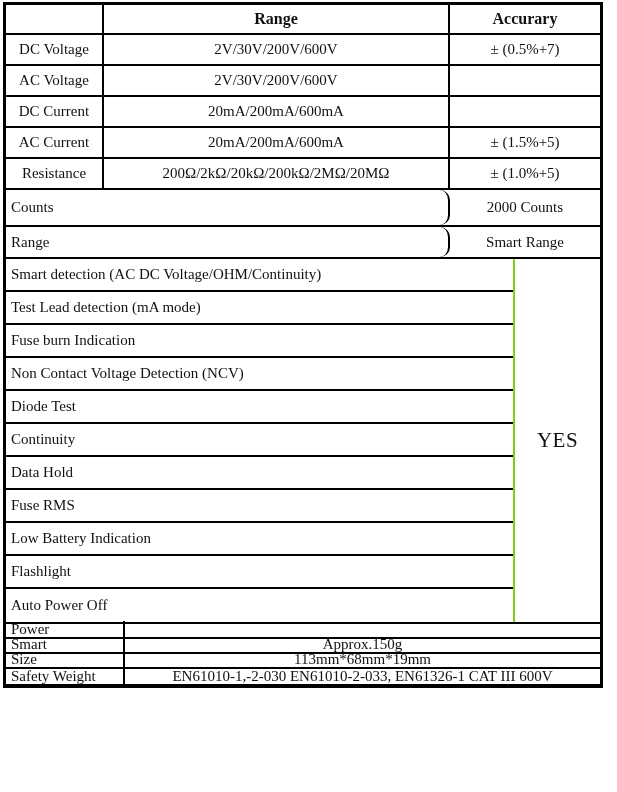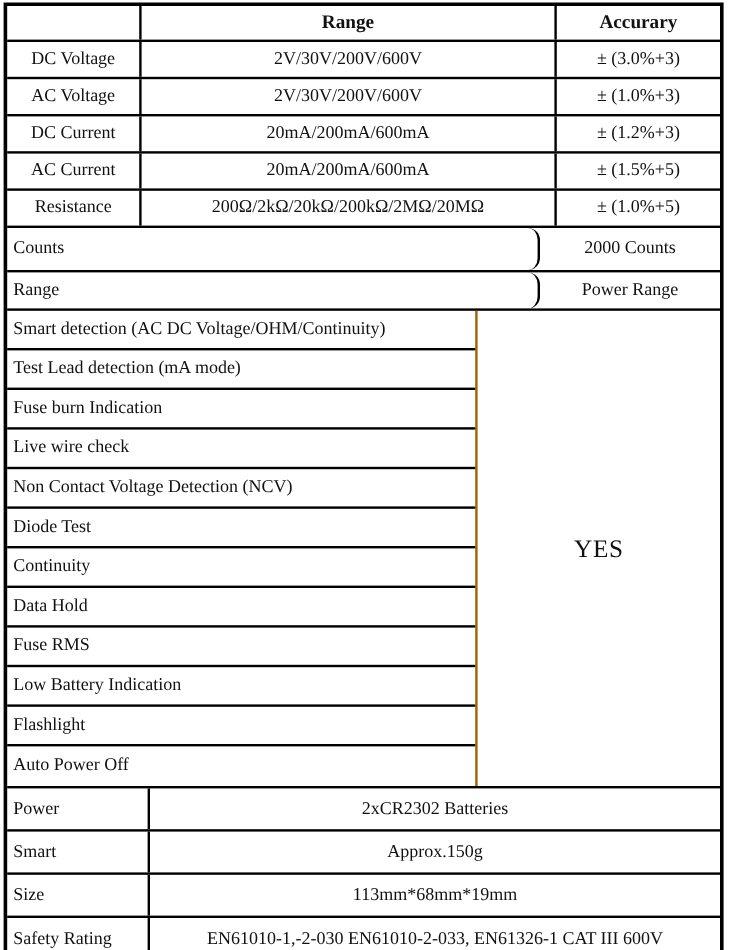--- a/index.html
+++ b/index.html
@@ -15,30 +15,30 @@
   .row{display:flex;box-sizing:border-box;border-bottom:2px solid #000;}
   .row.nob{border-bottom:none;}
   .cell{
     display:flex;align-items:center;box-sizing:border-box;
     font-size:15px;line-height:1.1;white-space:nowrap;overflow:hidden;
   }
   .vline{border-right:2px solid #000;}
   .center{justify-content:center;text-align:center;}
   .left{justify-content:flex-start;padding-left:5px;}
   .bold{font-weight:bold;font-size:16px;}
-  .c1{width:112px;}
+  .c1{width:98px;}
   .c2{width:346px;}
   .c3{flex:1;}
   .wide{width:444px;border-radius:10px;}
   .d1{width:119px;}
   .dval{flex:1;}
   .h30{height:30px;} .h31{height:31px;} .h32{height:32px;}
-  .h33{height:36px;} .h37{height:37px;}
+  .h33{height:15px;align-items:flex-end;} .h37{height:37px;}
   .fsec{display:flex;box-sizing:border-box;border-bottom:2px solid #000;}
-  .fcol{width:392px;box-sizing:border-box;border-right:2px solid #a16207;font-family:Liberation Serif, serif;}
+  .fcol{width:509px;box-sizing:border-box;border-right:2px solid #84cc16;font-family:Liberation Serif, serif;}
   .frow{
     height:33px;display:flex;align-items:center;box-sizing:border-box;
     padding-left:5px;border-bottom:2px solid #000;
     font-size:15px;line-height:1.1;white-space:nowrap;overflow:hidden;
   }
   .frow:last-child{border-bottom:none;}
   .fval{
     flex:1;display:flex;align-items:center;justify-content:center;
     font-size:21px;letter-spacing:0.5px;
   }
@@ -50,80 +50,76 @@
 
   <div class="row h30">
     <div class="cell c1 vline"></div>
     <div class="cell c2 vline center bold">Range</div>
     <div class="cell c3 center bold">Accurary</div>
   </div>
 
   <div class="row h31">
     <div class="cell c1 vline center">DC Voltage</div>
     <div class="cell c2 vline center">2V/30V/200V/600V</div>
-    <div class="cell c3 center">± (3.0%+3)</div>
+    <div class="cell c3 center">± (0.5%+7)</div>
   </div>
   <div class="row h31">
     <div class="cell c1 vline center">AC Voltage</div>
     <div class="cell c2 vline center">2V/30V/200V/600V</div>
-    <div class="cell c3 center">± (1.0%+3)</div>
   </div>
   <div class="row h31">
     <div class="cell c1 vline center">DC Current</div>
     <div class="cell c2 vline center">20mA/200mA/600mA</div>
-    <div class="cell c3 center">± (1.2%+3)</div>
   </div>
   <div class="row h31">
     <div class="cell c1 vline center">AC Current</div>
     <div class="cell c2 vline center">20mA/200mA/600mA</div>
     <div class="cell c3 center">± (1.5%+5)</div>
   </div>
   <div class="row h31">
     <div class="cell c1 vline center">Resistance</div>
     <div class="cell c2 vline center">200Ω/2kΩ/20kΩ/200kΩ/2MΩ/20MΩ</div>
     <div class="cell c3 center">± (1.0%+5)</div>
   </div>
 
   <div class="row h37">
     <div class="cell wide vline left">Counts</div>
     <div class="cell c3 center">2000 Counts</div>
   </div>
   <div class="row h32">
     <div class="cell wide vline left">Range</div>
-    <div class="cell c3 center">Power Range</div>
+    <div class="cell c3 center">Smart Range</div>
   </div>
 
   <div class="fsec">
     <div class="fcol">
       <div class="frow">Smart detection (AC DC Voltage/OHM/Continuity)</div>
       <div class="frow">Test Lead detection (mA mode)</div>
       <div class="frow">Fuse burn Indication</div>
-      <div class="frow">Live wire check</div>
       <div class="frow">Non Contact Voltage Detection (NCV)</div>
       <div class="frow">Diode Test</div>
       <div class="frow">Continuity</div>
       <div class="frow">Data Hold</div>
       <div class="frow">Fuse RMS</div>
       <div class="frow">Low Battery Indication</div>
       <div class="frow">Flashlight</div>
       <div class="frow">Auto Power Off</div>
     </div>
     <div class="fval">YES</div>
   </div>
 
   <div class="row h33">
     <div class="cell d1 vline left">Power</div>
-    <div class="cell dval center">2xCR2302 Batteries</div>
   </div>
   <div class="row h33">
     <div class="cell d1 vline left">Smart</div>
     <div class="cell dval center">Approx.150g</div>
   </div>
   <div class="row h33">
     <div class="cell d1 vline left">Size</div>
     <div class="cell dval center">113mm*68mm*19mm</div>
   </div>
   <div class="row h33 nob">
-    <div class="cell d1 vline left">Safety Rating</div>
+    <div class="cell d1 vline left">Safety Weight</div>
     <div class="cell dval center">EN61010-1,-2-030 EN61010-2-033, EN61326-1 CAT III 600V</div>
   </div>
 
 </div>
 
 </body></html>

